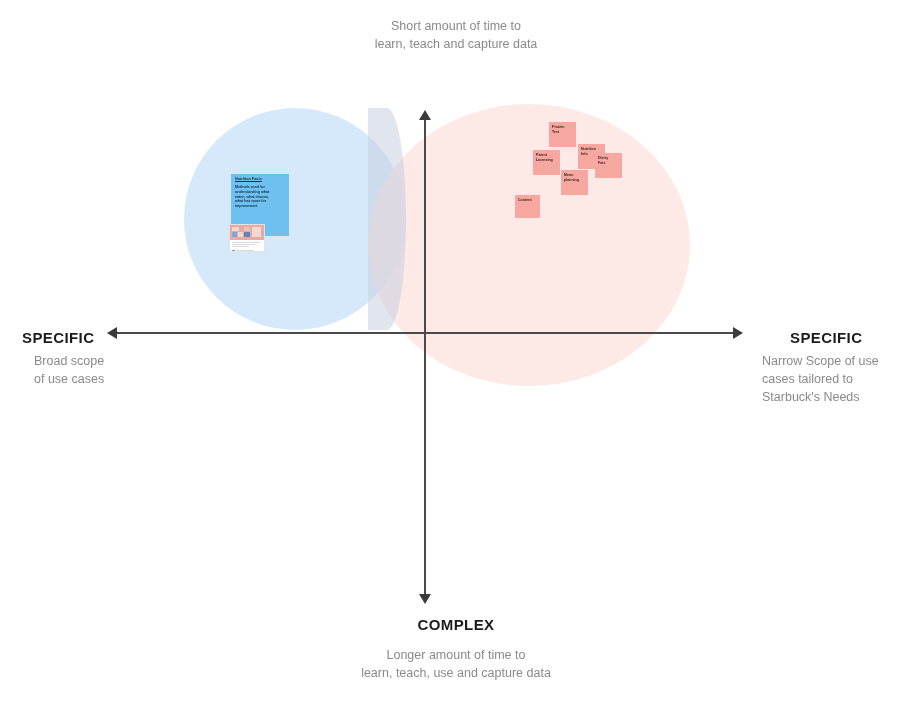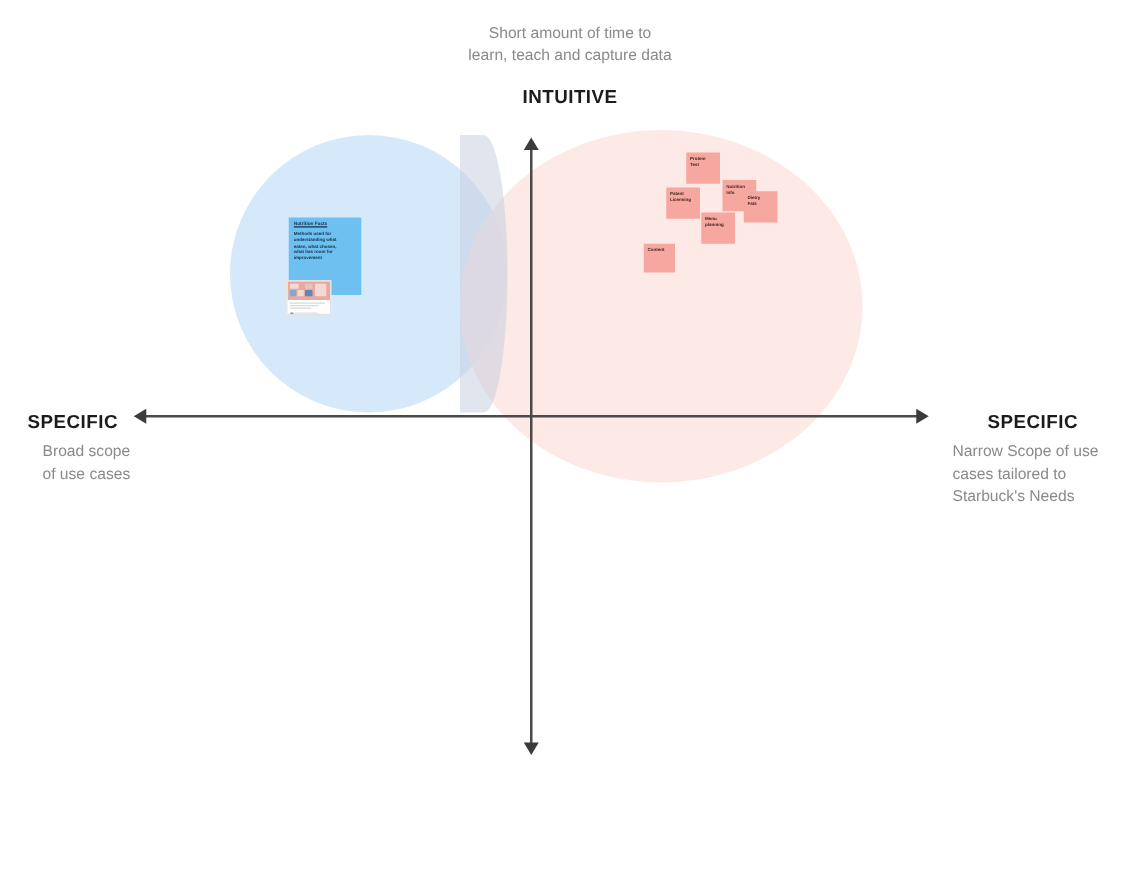--- a/index.html
+++ b/index.html
@@ -272,22 +272,24 @@
 
   <div class="axis-line" id="axis-vertical"></div>
   <div class="axis-line" id="axis-horizontal"></div>
   <div class="arrow" id="arrow-up"></div>
   <div class="arrow" id="arrow-down"></div>
   <div class="arrow" id="arrow-left"></div>
   <div class="arrow" id="arrow-right"></div>
 
   <div class="pole-caption" id="label-top-caption">Short amount of time to
 learn, teach and capture data</div>
-  <div class="pole-title" id="label-top-title">INTUITIVE</div>
-
+
+  <div class="pole-title" id="label-bottom-title">COMPLEX</div>
+  <div class="pole-caption" id="label-bottom-caption">Longer amount of time to
+learn, teach, use and capture data</div>
 
   <div class="pole-title" id="label-left-title">SPECIFIC</div>
   <div class="pole-caption" id="label-left-caption">Broad scope
 of use cases</div>
 
   <div class="pole-title" id="label-right-title">SPECIFIC</div>
   <div class="pole-caption" id="label-right-caption">Narrow Scope of use
 cases tailored to
 Starbuck's Needs</div>
 

